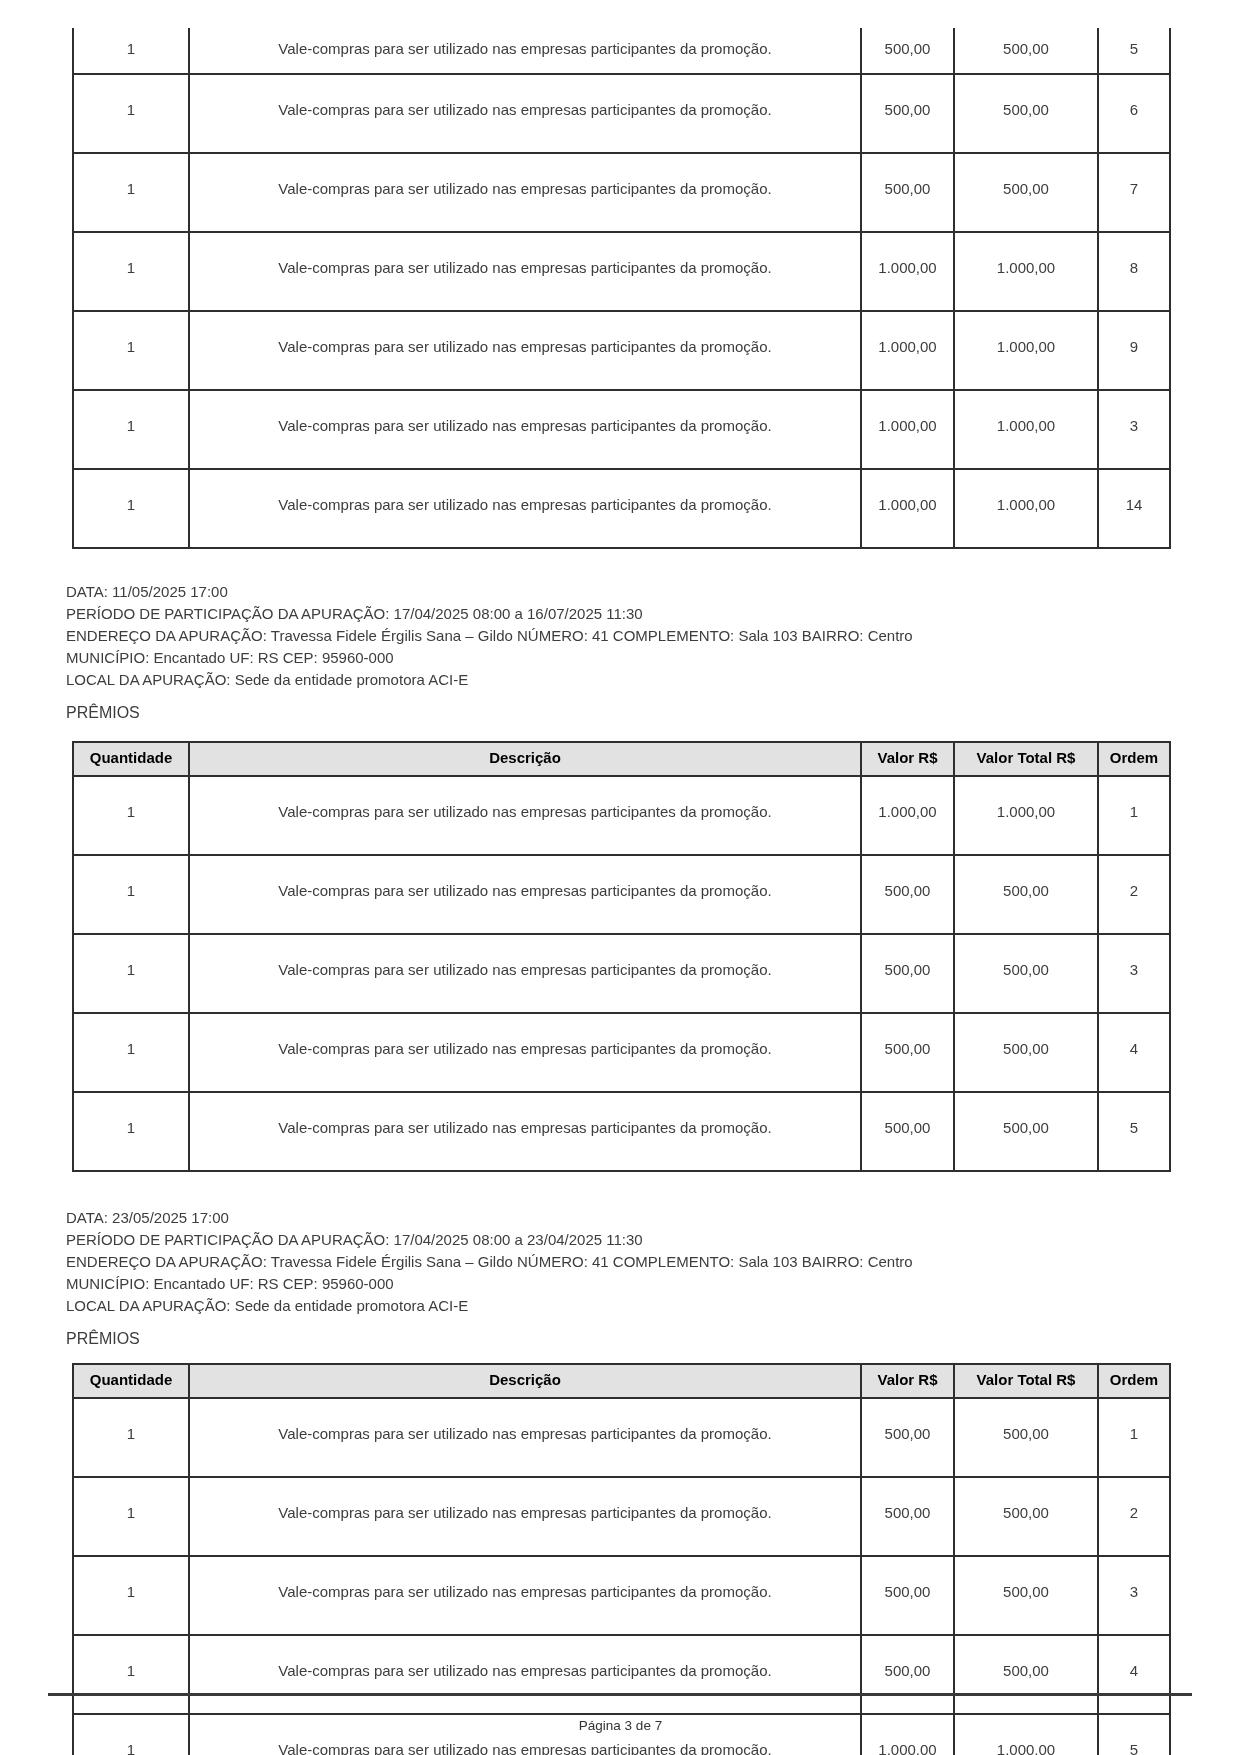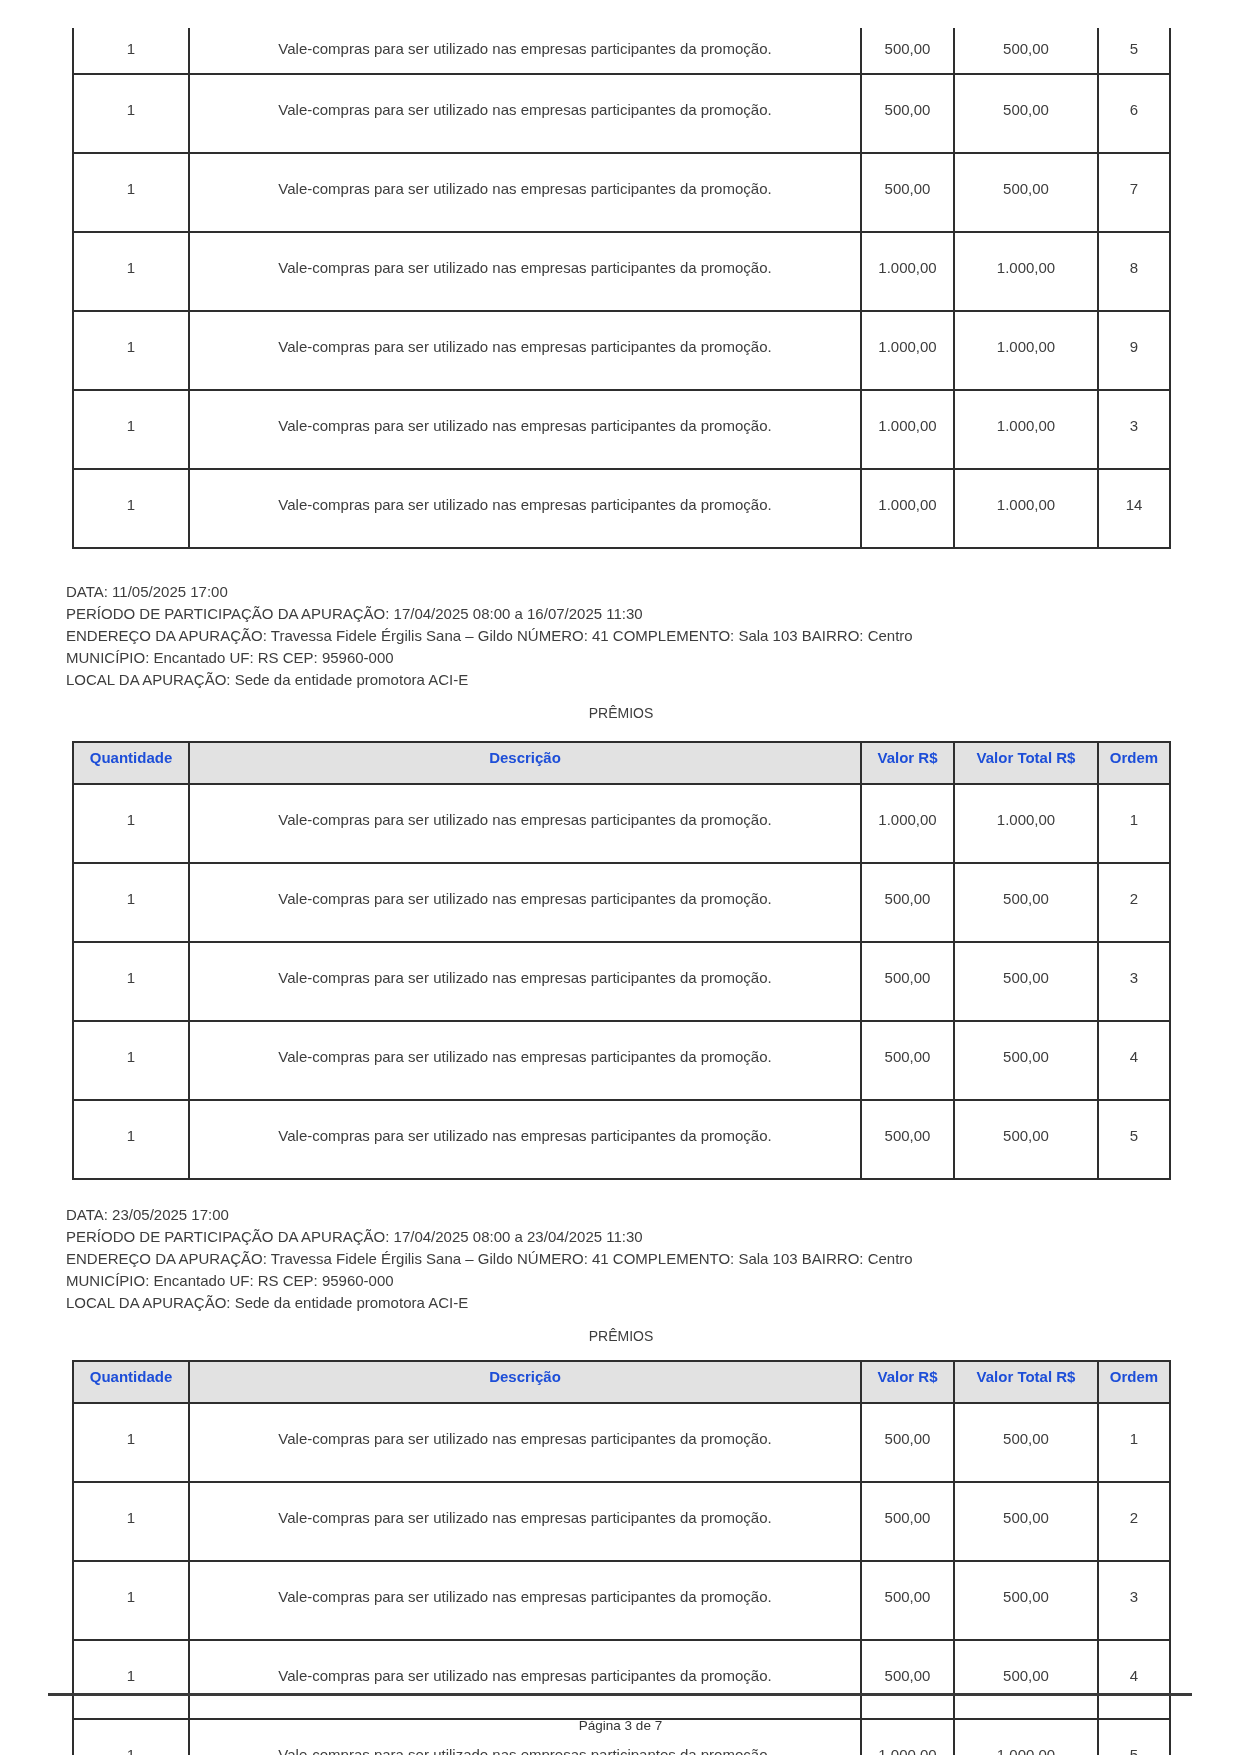--- a/index.html
+++ b/index.html
@@ -25,32 +25,32 @@
     font-size:15px;
     vertical-align:middle;
     overflow:hidden;
     padding:0;
   }
   .prize-table td{height:68px;padding-bottom:9px;}
   .prize-table thead th{
     height:28px;
     background:#e2e2e2;
     font-weight:bold;
-    color:#1d4ed8;
-    padding-bottom:12px;
+    color:#000000;
+    padding-bottom:4px;
   }
   
   .t-cont{margin-top:28px;}
   .t-cont tr:first-child td{border-top:none;height:41px;padding-bottom:4px;}
 
   .info-block{margin-top:32px;font-size:15px;line-height:22px;}
   .info-block div{white-space:nowrap;}
-  .info-block.second{margin-top:24px;}
-
-  .premios-heading{margin-top:11px;font-size:14px;line-height:22px;text-align:center;}
+  .info-block.second{margin-top:35px;}
+
+  .premios-heading{margin-top:11px;font-size:16px;line-height:22px;}
 
   .t1{margin-top:17px;}
   .t2{margin-top:13px;}
 
   .footer-rule{
     position:absolute;left:48px;top:1693px;
     width:1144px;height:3px;background:#3a3a3a;
   }
   .page-num{
     position:absolute;left:0;top:1718px;width:1241px;

